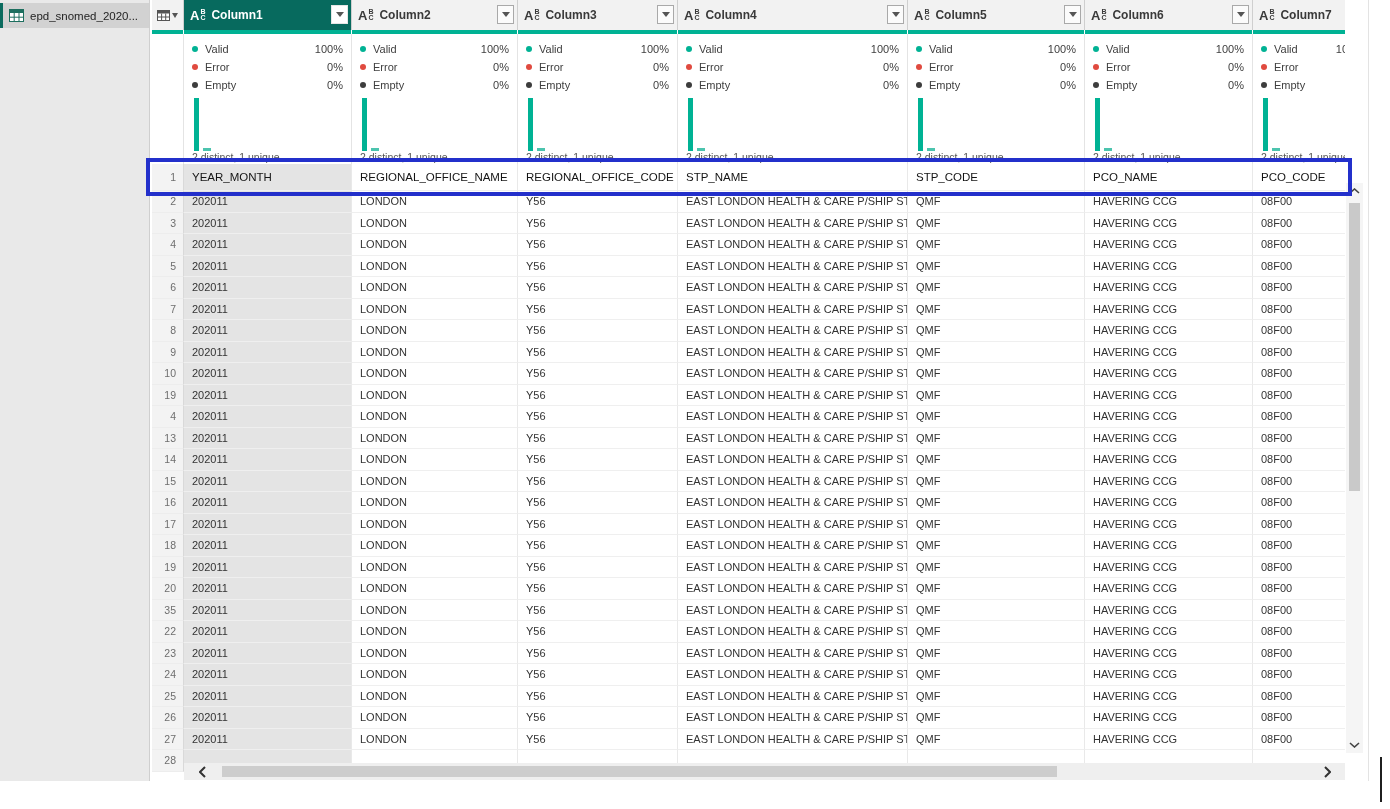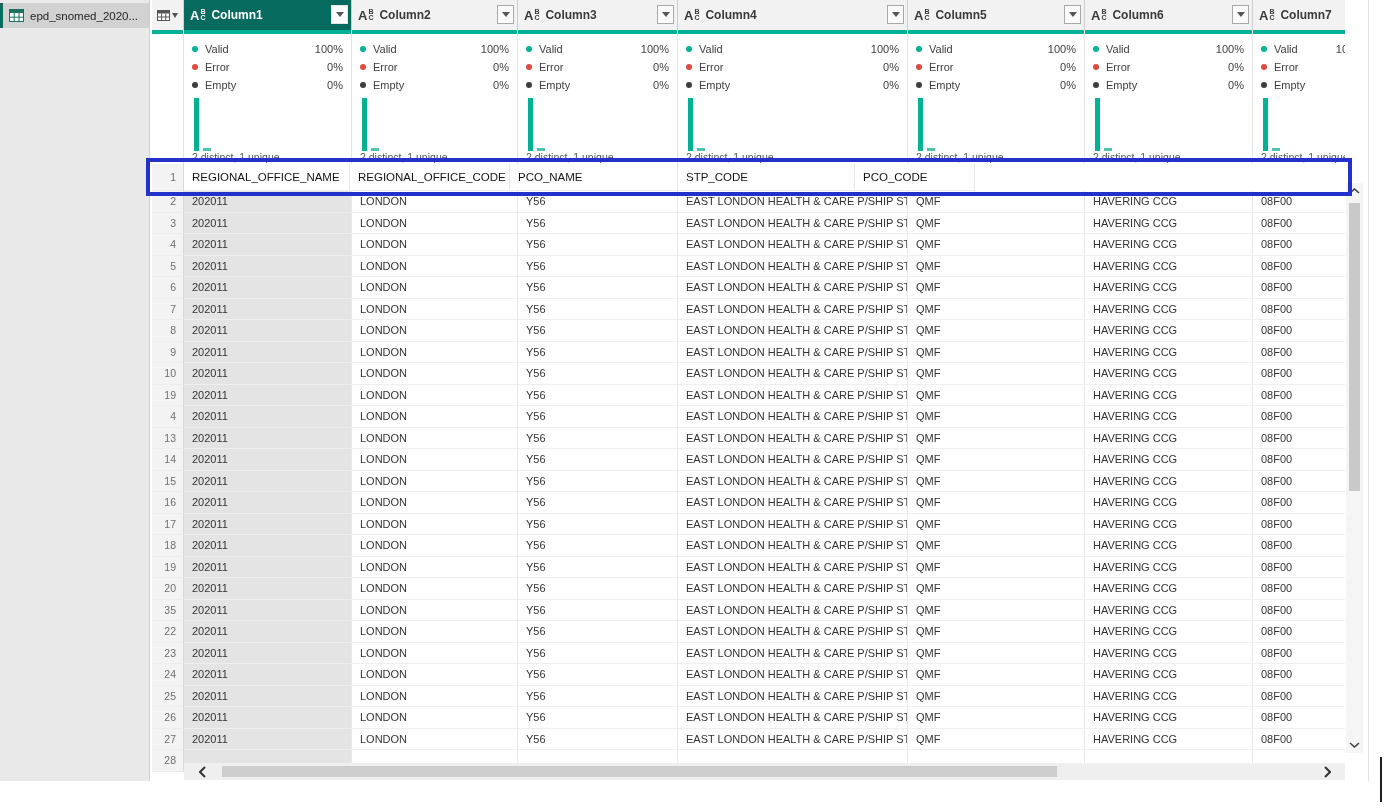--- a/index.html
+++ b/index.html
@@ -369,24 +369,26 @@
             <div class="bars">
               <div class="bar-main"></div>
               <div class="bar-stub"></div>
             </div>
             <div class="distinct">2 distinct, 1 unique</div>
           </div>
         </div>
       <div id="rows">
           <div class="row r1">
             <div class="num">1</div>
+            <div class="cell c0" style="width: 168px;">YEAR_MONTH</div>
             <div class="cell" style="width: 166px;">REGIONAL_OFFICE_NAME</div>
             <div class="cell" style="width: 160px;">REGIONAL_OFFICE_CODE</div>
+            <div class="cell" style="width: 230px;">STP_NAME</div>
+            <div class="cell" style="width: 177px;">STP_CODE</div>
             <div class="cell" style="width: 168px;">PCO_NAME</div>
-            <div class="cell" style="width: 177px;">STP_CODE</div>
             <div class="cell" style="width: 120px;">PCO_CODE</div>
           </div>
           <div class="row">
             <div class="num">2</div>
             <div class="cell c0" style="width: 168px;">202011</div>
             <div class="cell" style="width: 166px;">LONDON</div>
             <div class="cell" style="width: 160px;">Y56</div>
             <div class="cell" style="width: 230px;">EAST LONDON HEALTH &amp; CARE P/SHIP STP</div>
             <div class="cell" style="width: 177px;">QMF</div>
             <div class="cell" style="width: 168px;">HAVERING CCG</div>

